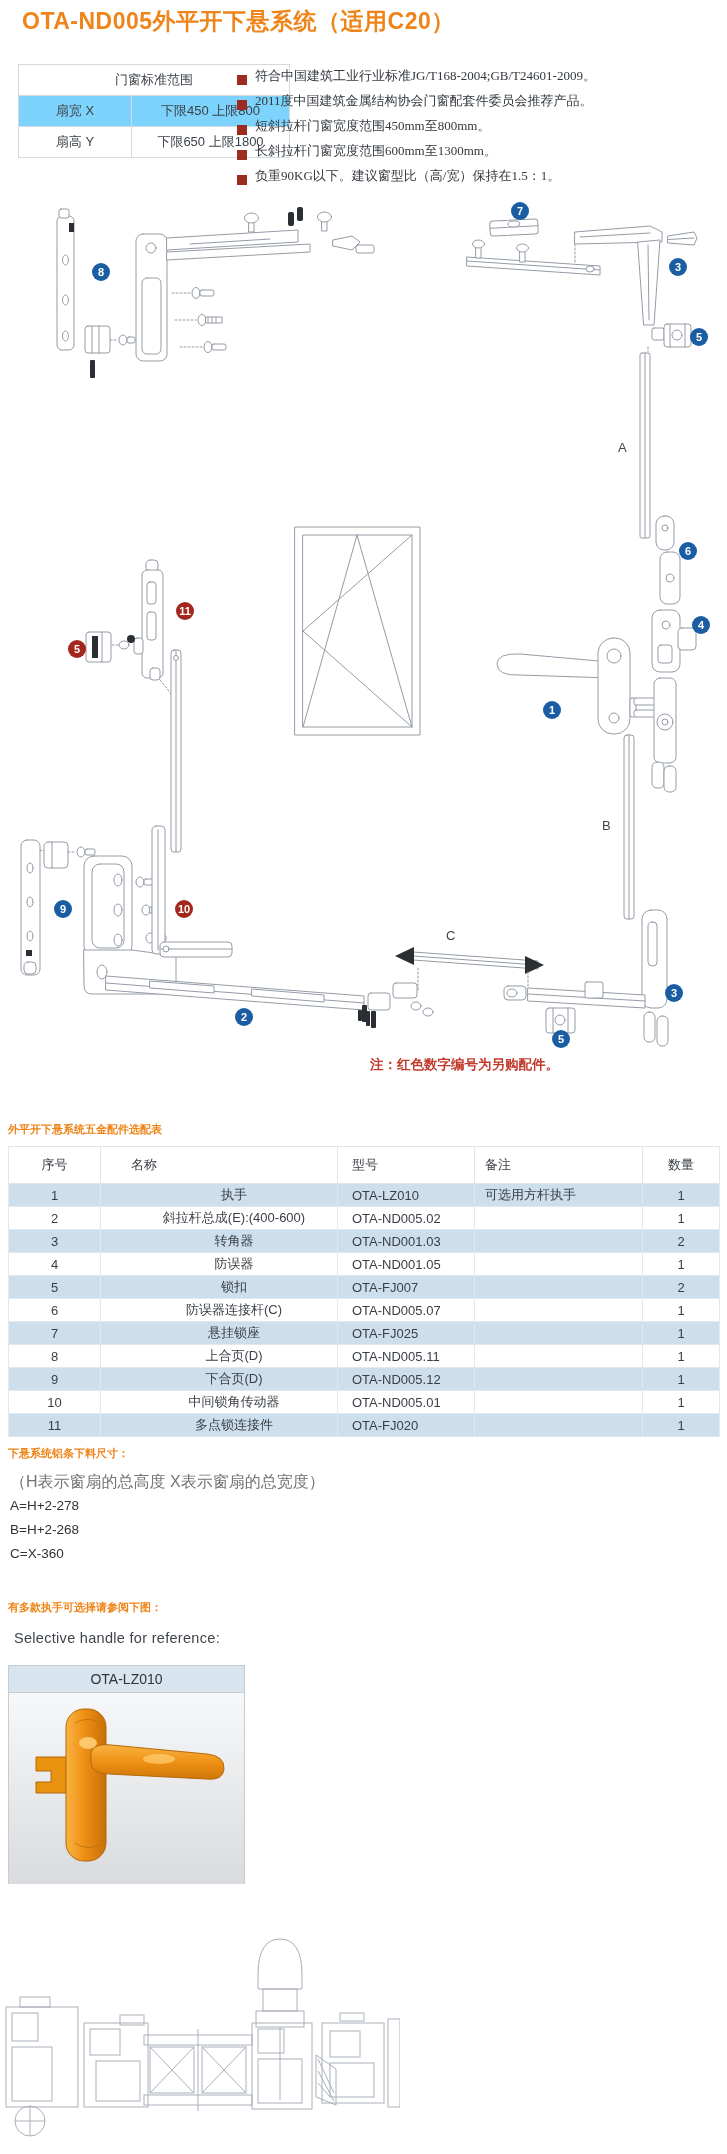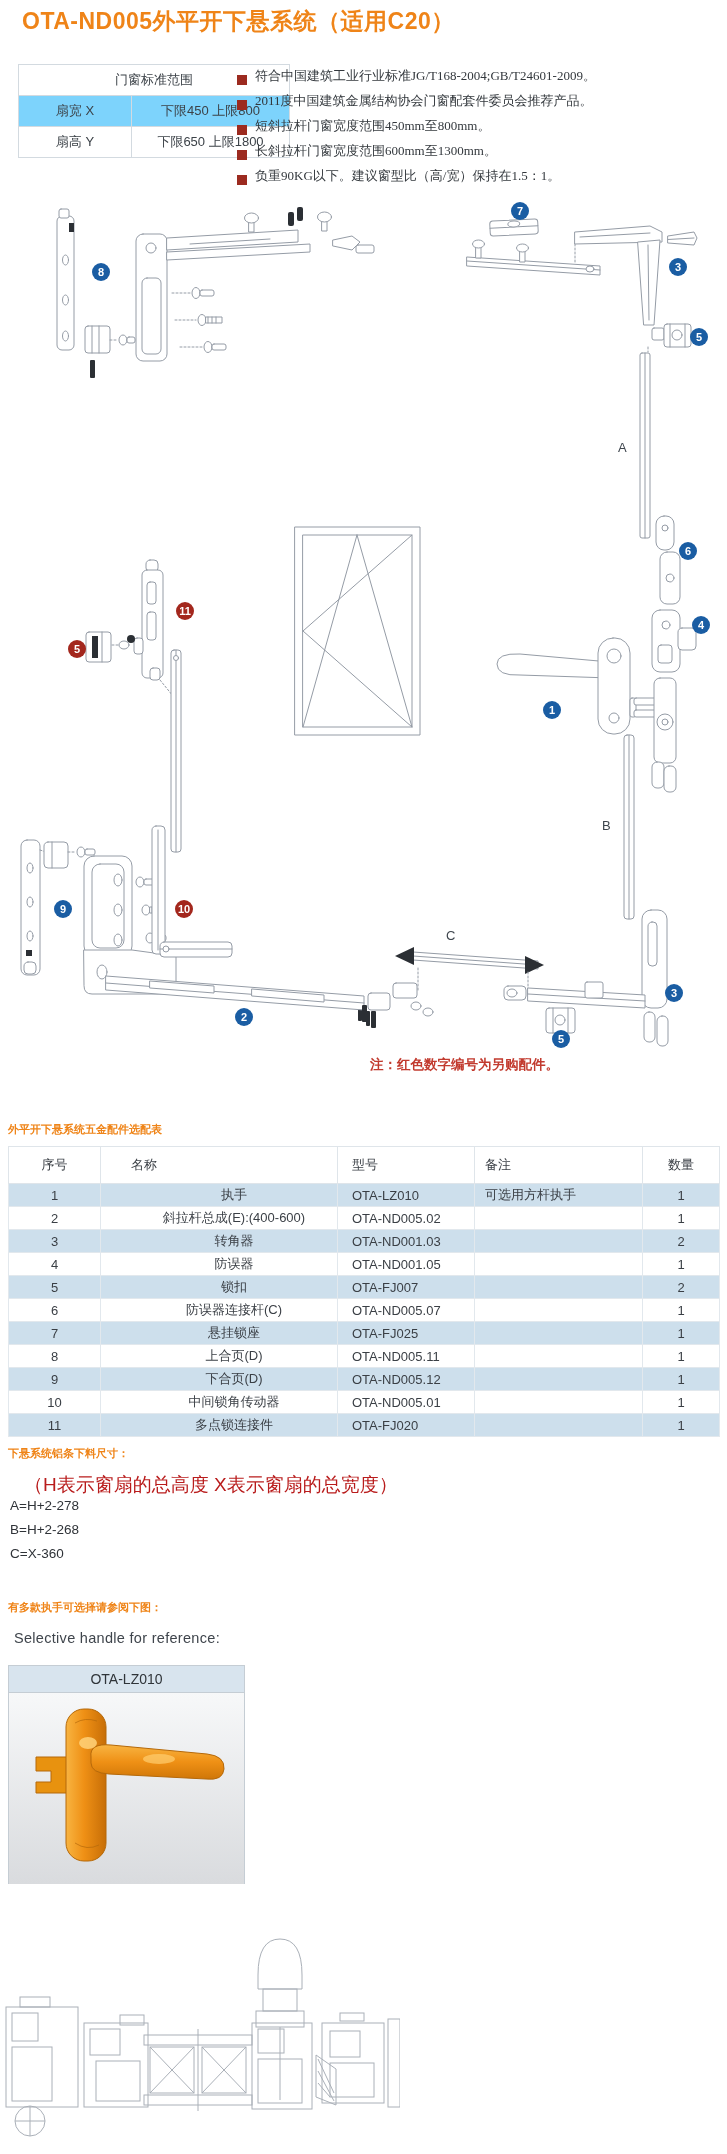--- a/index.html
+++ b/index.html
@@ -32,21 +32,21 @@
   .parts-table th { height:34px; font-weight:normal; border:1px solid #dfe5ea; background:#fff; }
   .parts-table td { height:22px; border:1px solid #e2e8ed; padding:0; }
   .parts-table tbody tr:nth-child(odd) td { background:#cddfec; }
   .parts-table .c { text-align:center; }
   .parts-table .name { padding-left:30px; text-align:center; }
   .parts-table .model { padding-left:14px; text-align:left; }
   .parts-table .remark { padding-left:10px; text-align:left; }
   .parts-table th.name, .parts-table th.model, .parts-table th.remark { text-align:left; }
 
   
-  .cutting-sub { position:absolute; left:24px; top:1472px; font-size:19px; color:#b91c1c; }
+  .cutting-sub { position:absolute; left:10px; top:1472px; font-size:16px; color:#737373; }
   .formula { position:absolute; left:10px; font-size:13.5px; color:#2f3338; }
 
   .handle-sub { position:absolute; left:14px; top:1630px; font-size:14.5px; color:#3f454c; letter-spacing:.3px; }
   .handle-card { position:absolute; left:8px; top:1665px; width:237px; height:219px; border:1px solid #c5cdd4; box-sizing:border-box; }
   .handle-card-header { height:26px; background:#d8e4ee; border-bottom:1px solid #c5cdd4; display:flex; align-items:center; justify-content:center; font-size:14px; color:#2f3439; }
   .handle-card-body { height:191px; background:linear-gradient(#f7f8f9,#d9dbde); }
 
   .bottom-svg { position:absolute; left:0; top:1935px; }
 </style>
 </head>

